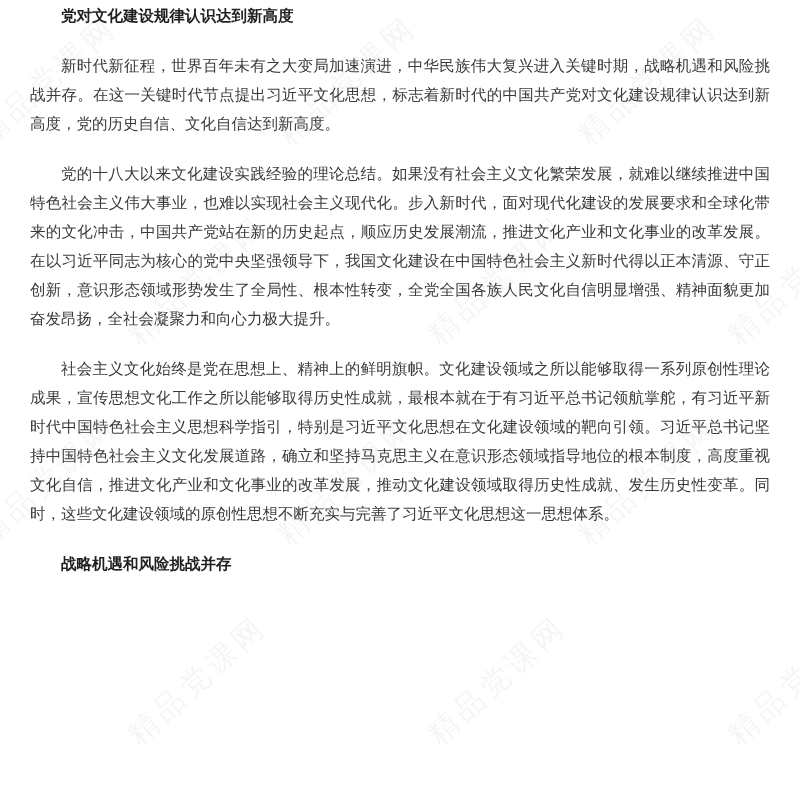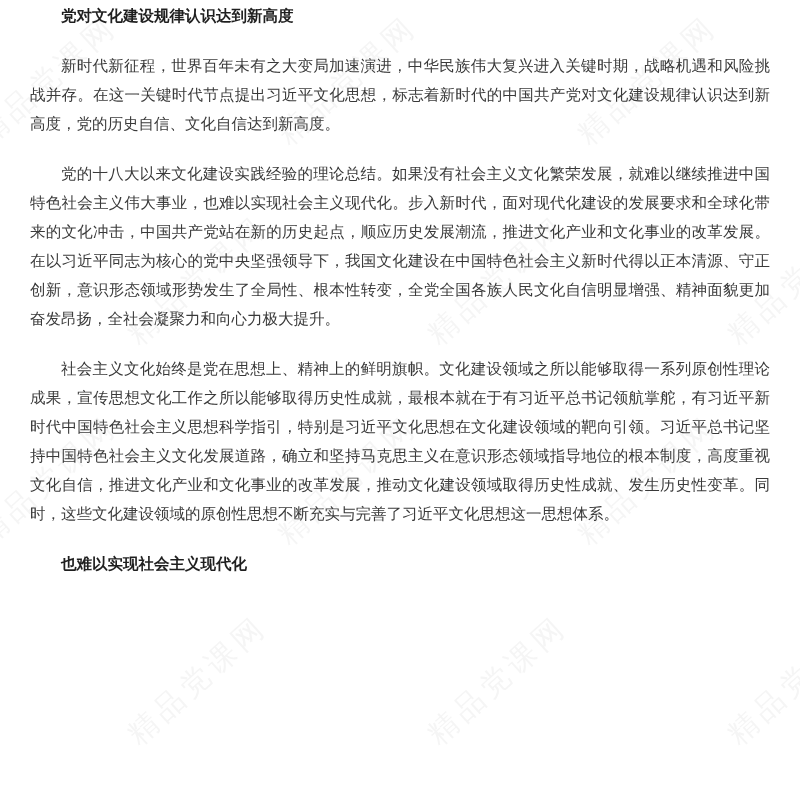--- a/index.html
+++ b/index.html
@@ -68,14 +68,14 @@
     <div class="wm" style="left: 110px; top: 660px;">精品党课网</div>
     <div class="wm" style="left: 410px; top: 660px;">精品党课网</div>
     <div class="wm" style="left: 710px; top: 660px;">精品党课网</div>
   </div>
 
 <main class="page">
     <h2 class="heading">党对文化建设规律认识达到新高度</h2>
     <p class="paragraph">新时代新征程，世界百年未有之大变局加速演进，中华民族伟大复兴进入关键时期，战略机遇和风险挑战并存。在这一关键时代节点提出习近平文化思想，标志着新时代的中国共产党对文化建设规律认识达到新高度，党的历史自信、文化自信达到新高度。</p>
     <p class="paragraph">党的十八大以来文化建设实践经验的理论总结。如果没有社会主义文化繁荣发展，就难以继续推进中国特色社会主义伟大事业，也难以实现社会主义现代化。步入新时代，面对现代化建设的发展要求和全球化带来的文化冲击，中国共产党站在新的历史起点，顺应历史发展潮流，推进文化产业和文化事业的改革发展。在以习近平同志为核心的党中央坚强领导下，我国文化建设在中国特色社会主义新时代得以正本清源、守正创新，意识形态领域形势发生了全局性、根本性转变，全党全国各族人民文化自信明显增强、精神面貌更加奋发昂扬，全社会凝聚力和向心力极大提升。</p>
     <p class="paragraph">社会主义文化始终是党在思想上、精神上的鲜明旗帜。文化建设领域之所以能够取得一系列原创性理论成果，宣传思想文化工作之所以能够取得历史性成就，最根本就在于有习近平总书记领航掌舵，有习近平新时代中国特色社会主义思想科学指引，特别是习近平文化思想在文化建设领域的靶向引领。习近平总书记坚持中国特色社会主义文化发展道路，确立和坚持马克思主义在意识形态领域指导地位的根本制度，高度重视文化自信，推进文化产业和文化事业的改革发展，推动文化建设领域取得历史性成就、发生历史性变革。同时，这些文化建设领域的原创性思想不断充实与完善了习近平文化思想这一思想体系。</p>
-    <h2 class="heading">也难以实现社会主义现代化</h2>
+    <h2 class="heading">战略机遇和风险挑战并存</h2>
   </main>
 
 </body></html>

